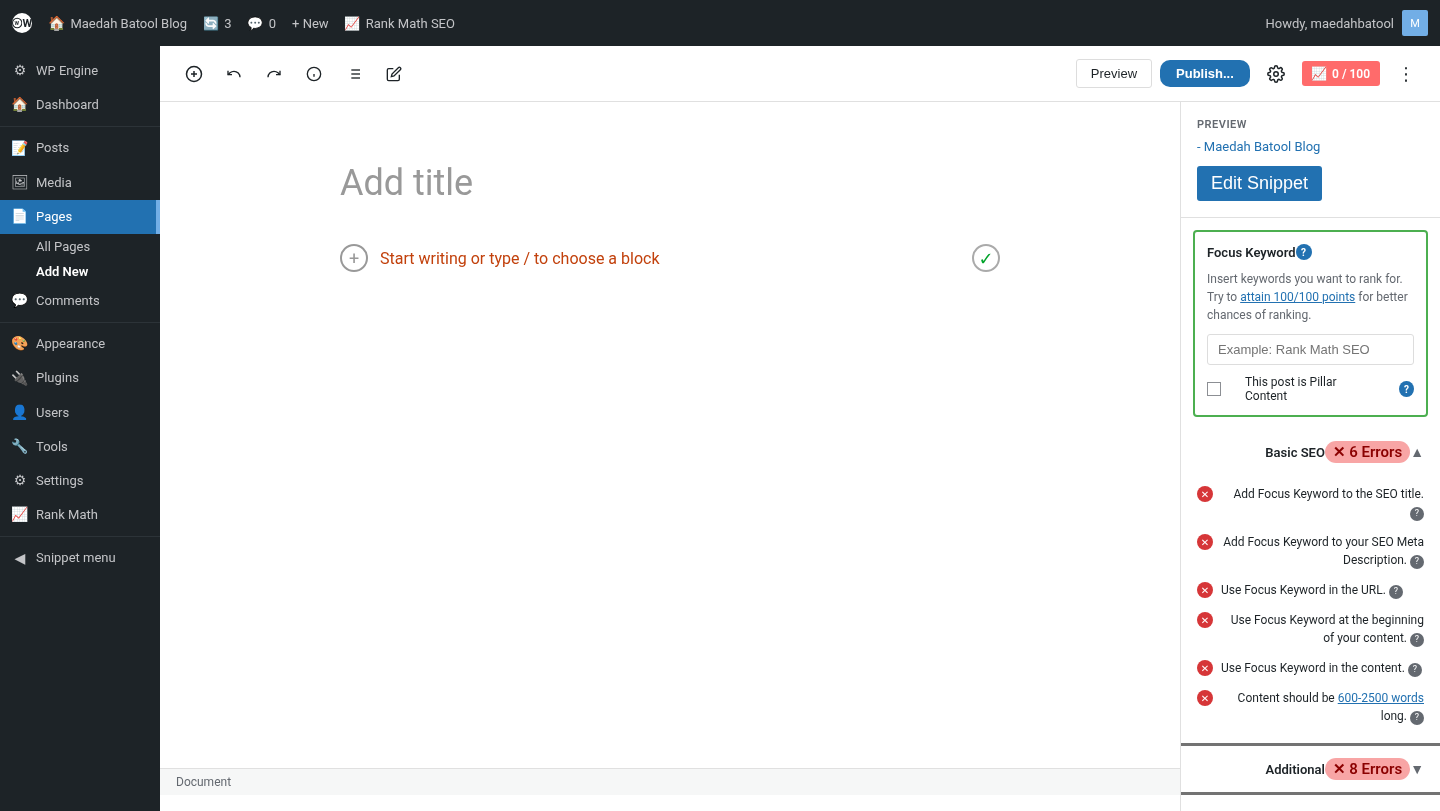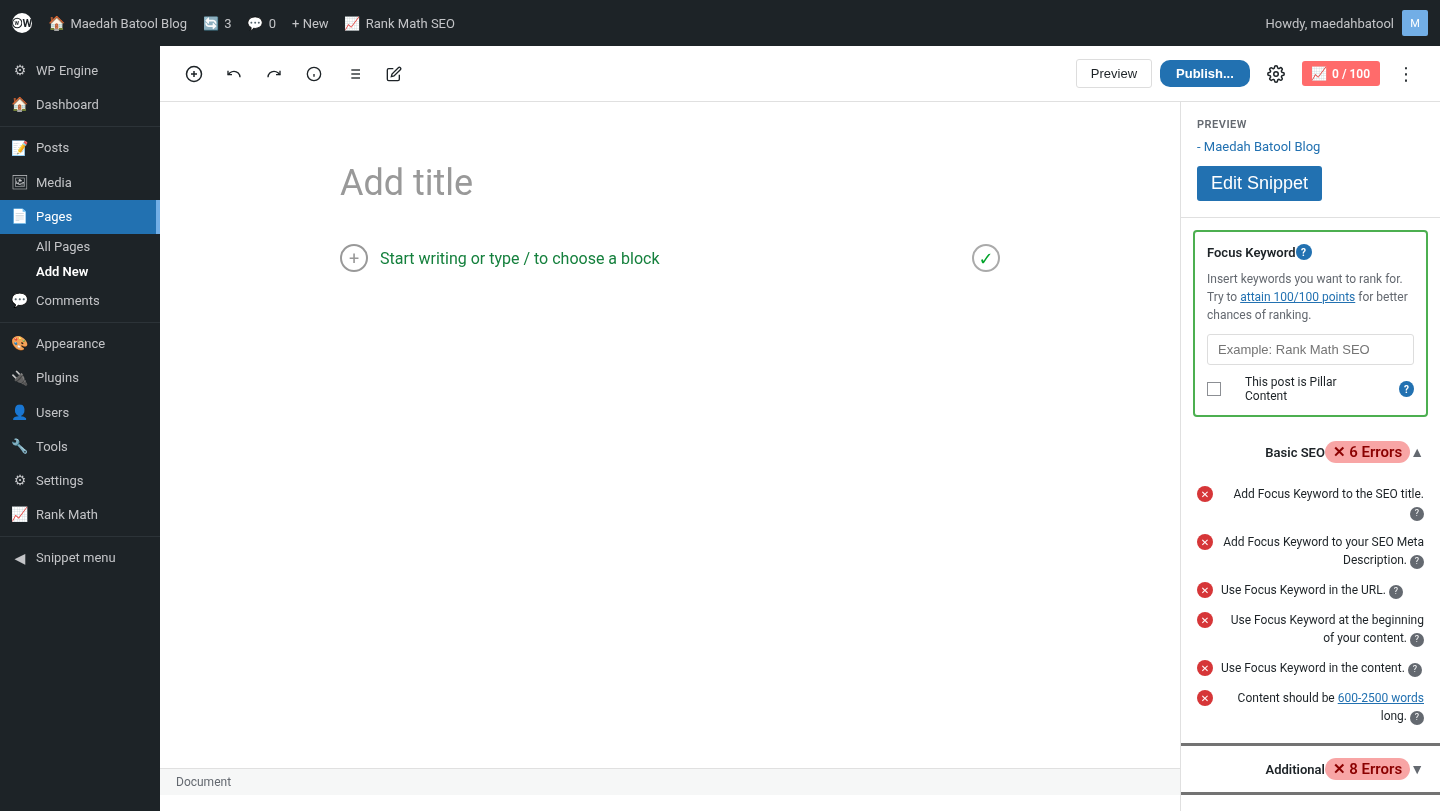--- a/index.html
+++ b/index.html
@@ -531,21 +531,21 @@
 
     <div class="editor-body">
 
       <div class="editor-writing">
         <div class="editor-writing-inner">
           <div class="editor-title-input">
             <span>Add title</span>
           </div>
           <div style="display:flex;align-items:center;gap:12px;">
             <div class="add-block-btn">+</div>
-            <span style="color:#15803d;font-size:16px;">Start writing or type / to choose a block</span>
+            <span style="color:#c2410c;font-size:16px;">Start writing or type / to choose a block</span>
             <div style="margin-left:auto;width:28px;height:28px;border:2px solid #aaa;border-radius:50%;display:flex;align-items:center;justify-content:center;cursor:pointer;font-size:18px;color:#00a32a;">✓</div>
           </div>
         </div>
 
         <div style="position:absolute;bottom:16px;left:160px;right:260px;background:#f6f7f7;border-top:1px solid #e0e0e0;padding:6px 16px;font-size:12px;color:#646970;">
           <span>Document</span>
         </div>
       </div>
 
       <div class="seo-panel">

